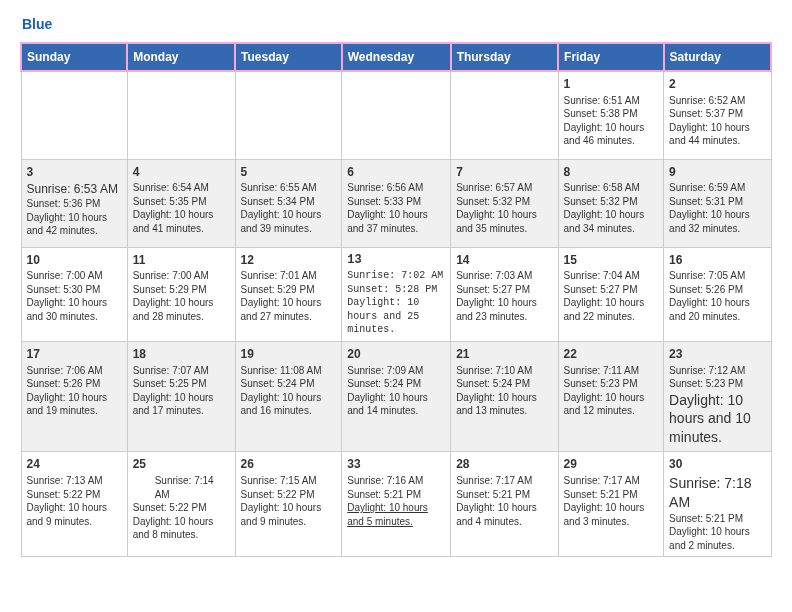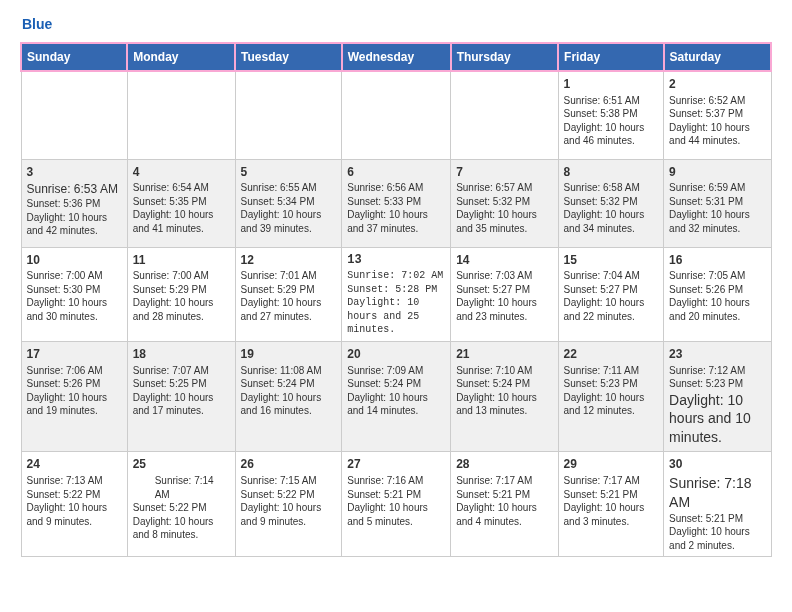--- a/index.html
+++ b/index.html
@@ -267,24 +267,24 @@
           <span style="display: block; font-size: 10px; line-height: 1.35;">Sunset: 5:22 PM</span>
           <span style="display: block; font-size: 10px; line-height: 1.35;">Daylight: 10 hours and 8 minutes.</span>
         </td>
         <td class="day-cell" style="background: rgb(255, 255, 255);">
           <span class="day-number">26</span>
           <span style="display: block; font-size: 10px; line-height: 1.35;">Sunrise: 7:15 AM</span>
           <span style="display: block; font-size: 10px; line-height: 1.35;">Sunset: 5:22 PM</span>
           <span style="display: block; font-size: 10px; line-height: 1.35;">Daylight: 10 hours and 9 minutes.</span>
         </td>
         <td class="day-cell" style="background: rgb(255, 255, 255);">
-          <span class="day-number">27</span>
+          <span class="day-number">33</span>
           <span style="display: block; font-size: 10px; line-height: 1.35;">Sunrise: 7:16 AM</span>
           <span style="display: block; font-size: 10px; line-height: 1.35;">Sunset: 5:21 PM</span>
-          <span style="display: block; font-size: 10px; line-height: 1.35;">Daylight: 10 hours and 5 minutes.</span>
+          <span style="display: block; font-size: 10px; line-height: 1.35; text-decoration: underline;">Daylight: 10 hours and 5 minutes.</span>
         </td>
         <td class="day-cell" style="background: rgb(255, 255, 255);">
           <span class="day-number">28</span>
           <span style="display: block; font-size: 10px; line-height: 1.35;">Sunrise: 7:17 AM</span>
           <span style="display: block; font-size: 10px; line-height: 1.35;">Sunset: 5:21 PM</span>
           <span style="display: block; font-size: 10px; line-height: 1.35;">Daylight: 10 hours and 4 minutes.</span>
         </td>
         <td class="day-cell" style="background: rgb(255, 255, 255); margin-left: 37px;">
           <span class="day-number">29</span>
           <span style="display: block; font-size: 10px; line-height: 1.35;">Sunrise: 7:17 AM</span>

